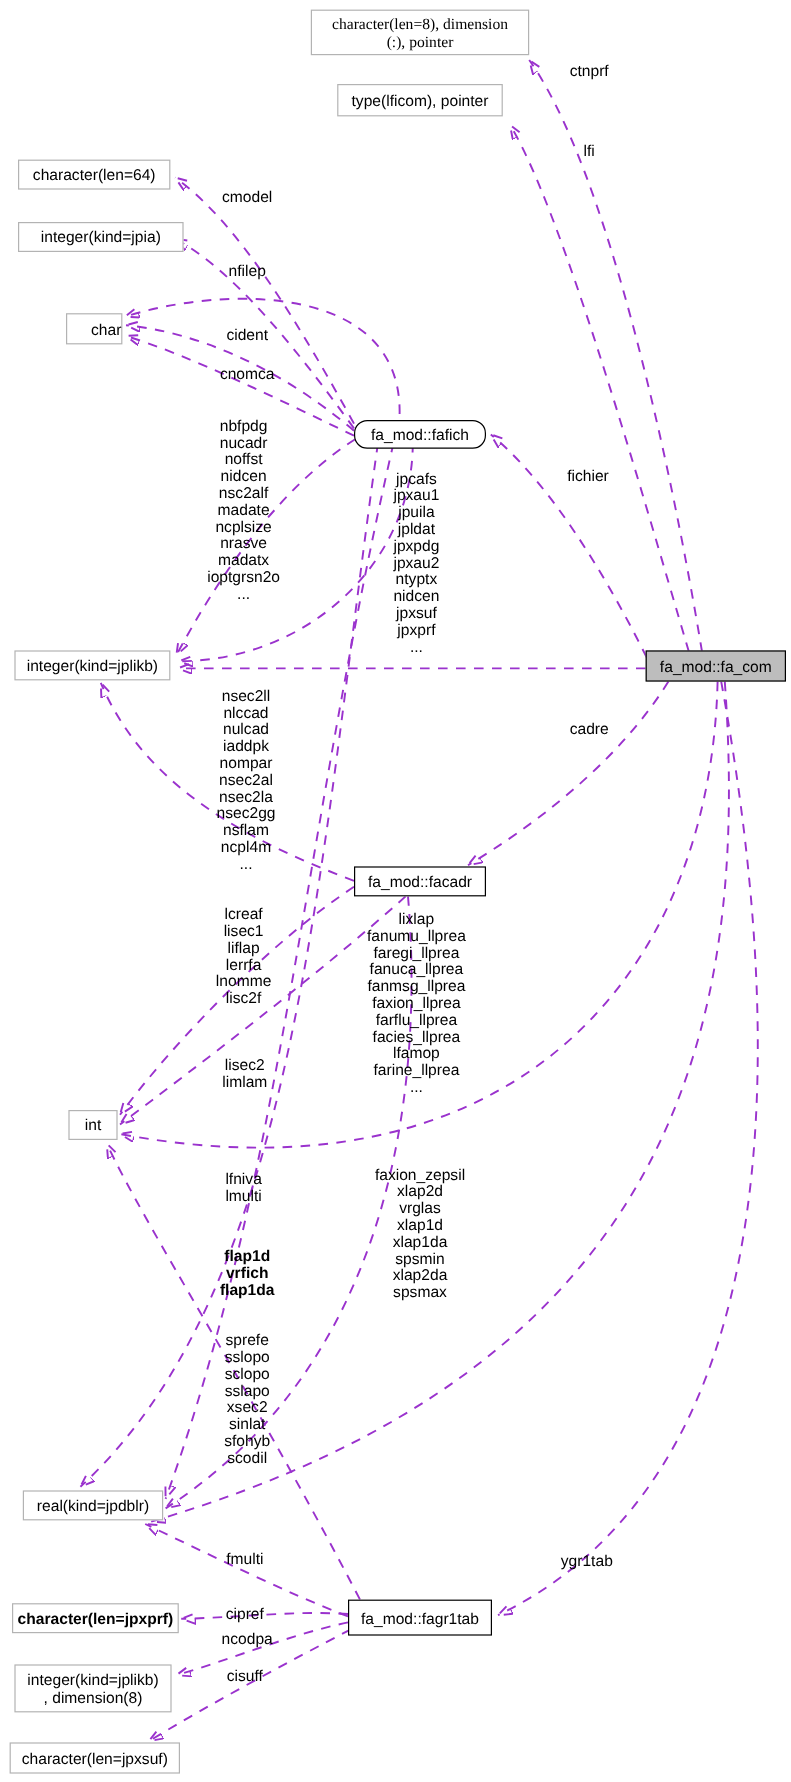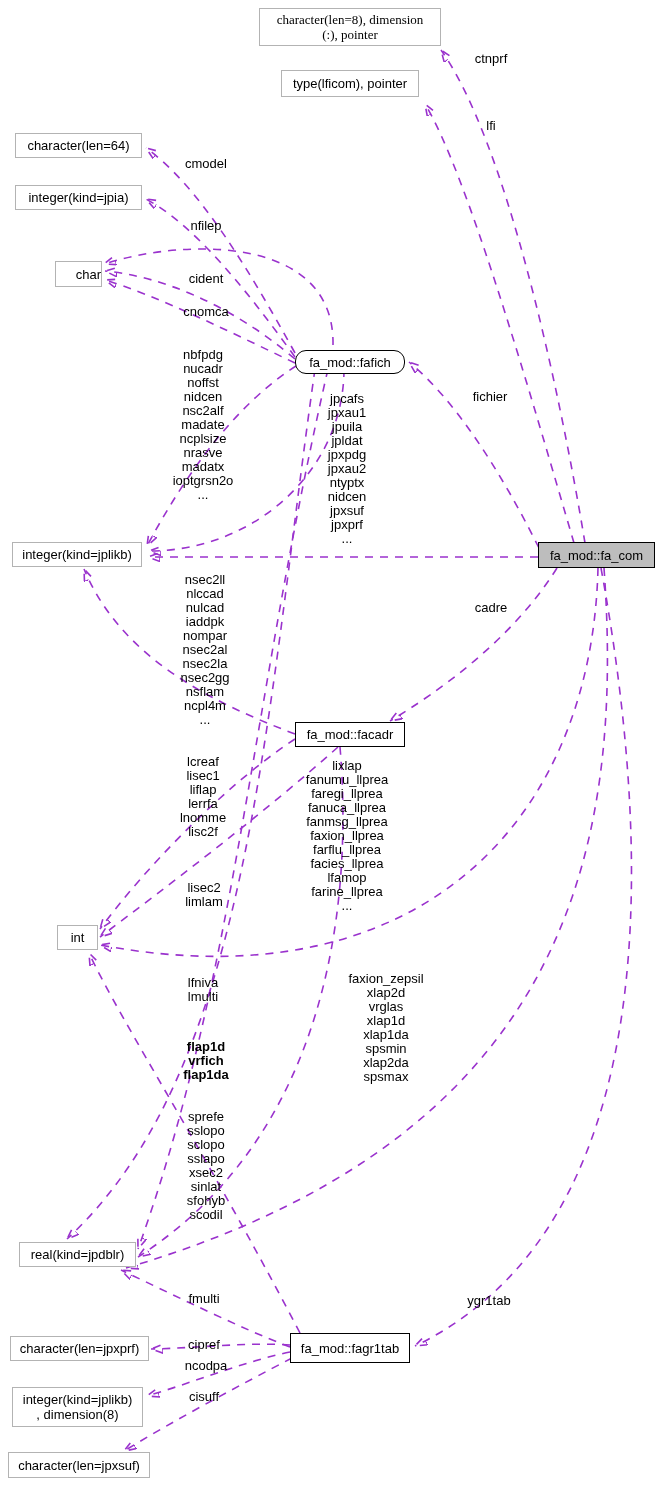--- a/index.html
+++ b/index.html
@@ -51,29 +51,29 @@
     <path d="M290,1345 C245,1342 200,1348 151,1349" marker-end="url(#arr)"></path>
     <path d="M290,1352 C242,1362 195,1382 147,1396" marker-end="url(#arr)"></path>
     <path d="M292,1358 C240,1385 175,1420 124,1451" marker-end="url(#arr)"></path>
     <path d="M300,1333 C210,1160 120,1020 89,953" marker-end="url(#arr)"></path>
   </svg>
 
   <div class="node" style="left:259px;top:8px;width:182px;height:38px;font-family:Liberation Serif, serif;">character(len=8), dimension
 (:), pointer</div>
   <div class="node" style="left:281px;top:70px;width:138px;height:27px;">type(lficom), pointer</div>
   <div class="node" style="left:15px;top:133px;width:127px;height:25px;">character(len=64)</div>
-  <div class="node" style="left:15px;top:185px;width:127px;height:25px;">integer(kind=jpia)</div>
+  <div class="node" style="left:15px;top:185px;width:138px;height:25px;">integer(kind=jpia)</div>
   <div class="node" style="left:55px;top:261px;width:47px;height:26px;padding-left:20px;">char</div>
   <div class="node cls" style="left:295px;top:350px;width:110px;height:24px;border-radius:11px;">fa_mod::fafich</div>
   <div class="node" style="left:12px;top:542px;width:130px;height:25px;">integer(kind=jplikb)</div>
   <div class="node main" style="left:538px;top:542px;width:117px;height:26px;">fa_mod::fa_com</div>
   <div class="node cls" style="left:295px;top:722px;width:110px;height:25px;">fa_mod::facadr</div>
   <div class="node" style="left:57px;top:925px;width:41px;height:25px;">int</div>
   <div class="node" style="left:19px;top:1242px;width:117px;height:25px;">real(kind=jpdblr)</div>
-  <div class="node" style="left:10px;top:1336px;width:139px;height:25px;">character(len=jpxprf)</div>
+  <div class="node" style="left:10px;top:1336px;width:139px;height:25px;font-weight:bold;">character(len=jpxprf)</div>
   <div class="node" style="left:12px;top:1387px;width:131px;height:40px;">integer(kind=jplikb)
 , dimension(8)</div>
   <div class="node" style="left:8px;top:1452px;width:142px;height:26px;">character(len=jpxsuf)</div>
   <div class="node cls" style="left:290px;top:1333px;width:120px;height:30px;text-align:center;">fa_mod::fagr1tab</div>
 
   <div class="elabel" style="left:491px;top:52px;">ctnprf</div>
   <div class="elabel" style="left:491px;top:119px;">lfi</div>
   <div class="elabel" style="left:206px;top:157px;">cmodel</div>
   <div class="elabel" style="left:206px;top:219px;">nfilep</div>
   <div class="elabel" style="left:206px;top:272px;">cident</div>
@@ -130,21 +130,21 @@
 lfamop
 farine_llprea
 ...</div>
   <div class="elabel" style="left:204px;top:881px;">lisec2
 limlam</div>
   <div class="elabel" style="left:203px;top:976px;">lfniva
 lmulti</div>
   <div class="elabel" style="left:206px;top:1040px;font-weight:bold;">flap1d
 vrfich
 flap1da</div>
-  <div class="elabel" style="left:350px;top:972px;margin-left:36px;">faxion_zepsil
+  <div class="elabel" style="left:350px;top:972px;">faxion_zepsil
 xlap2d
 vrglas
 xlap1d
 xlap1da
 spsmin
 xlap2da
 spsmax</div>
   <div class="elabel" style="left:206px;top:1110px;">sprefe
 sslopo
 sclopo

